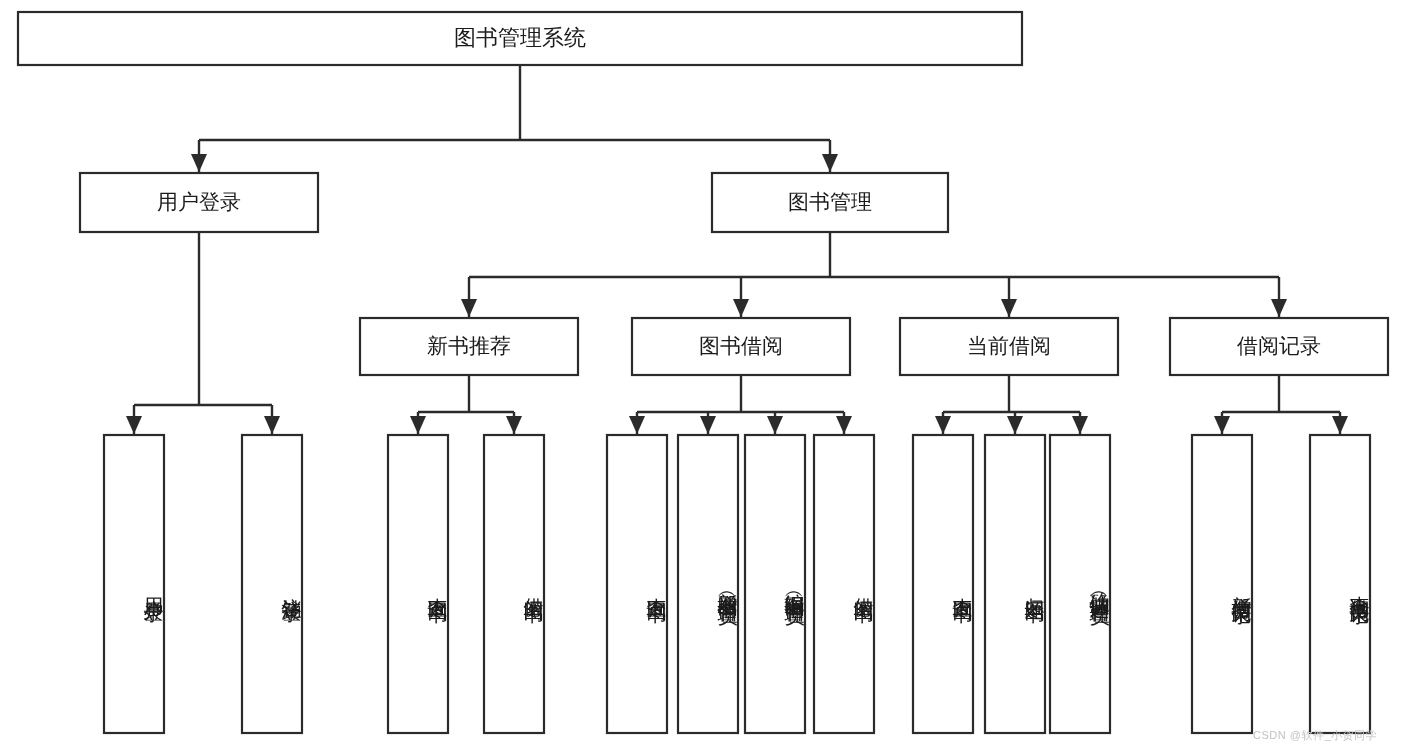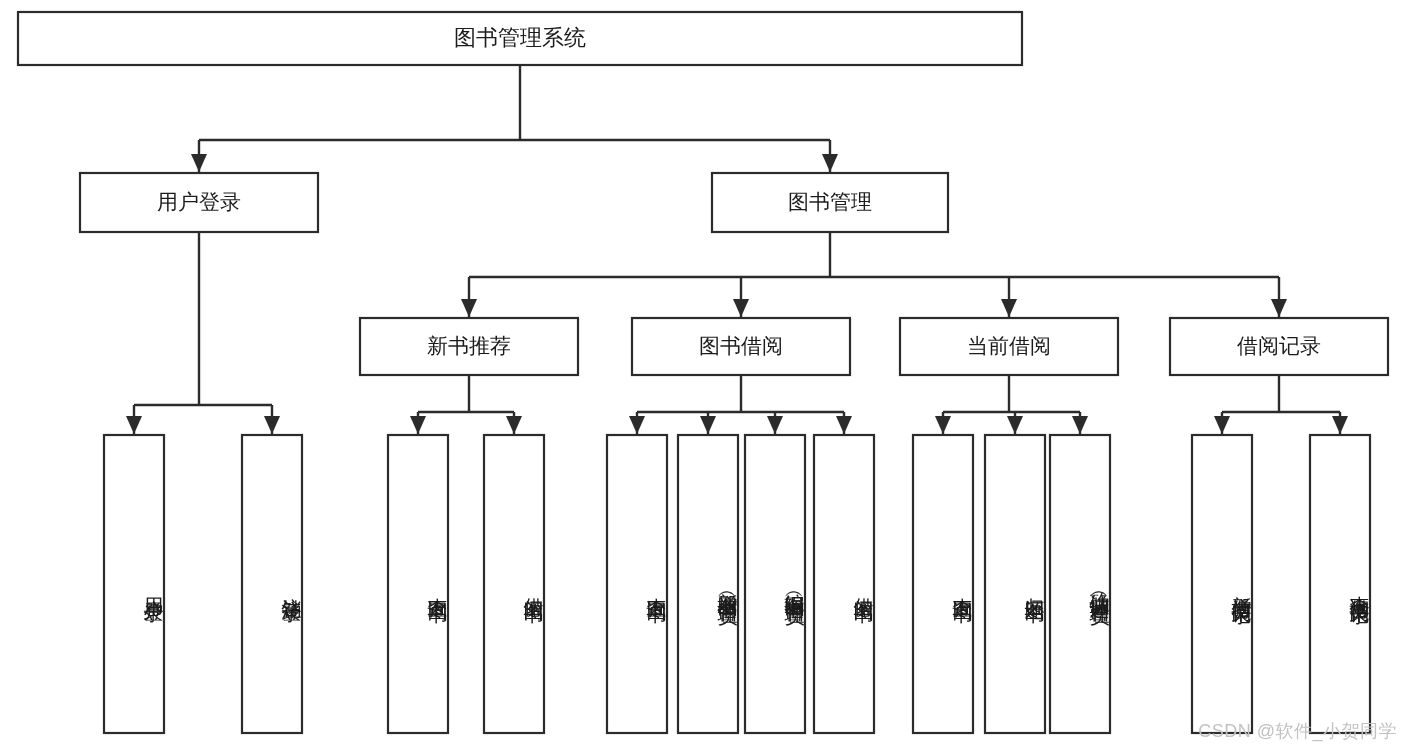--- a/index.html
+++ b/index.html
@@ -63,24 +63,24 @@
     letter-spacing: 2px;
     line-height: 1;
     display: flex;
     align-items: flex-start;
     justify-content: center;
     white-space: nowrap;
     pointer-events: none;
   }
   .watermark {
     position: absolute;
-    right: 8px;
+    right: 28px;
     bottom: 4px;
     font-family: "Liberation Sans", "DejaVu Sans", sans-serif;
-    font-size: 18px;
+    font-size: 11px;
     color: #c2c2c2;
     letter-spacing: 0.5px;
     user-select: none;
     white-space: nowrap;
   }
 </style>
 </head>
 <body>
 
 <div id="diagram-root">

